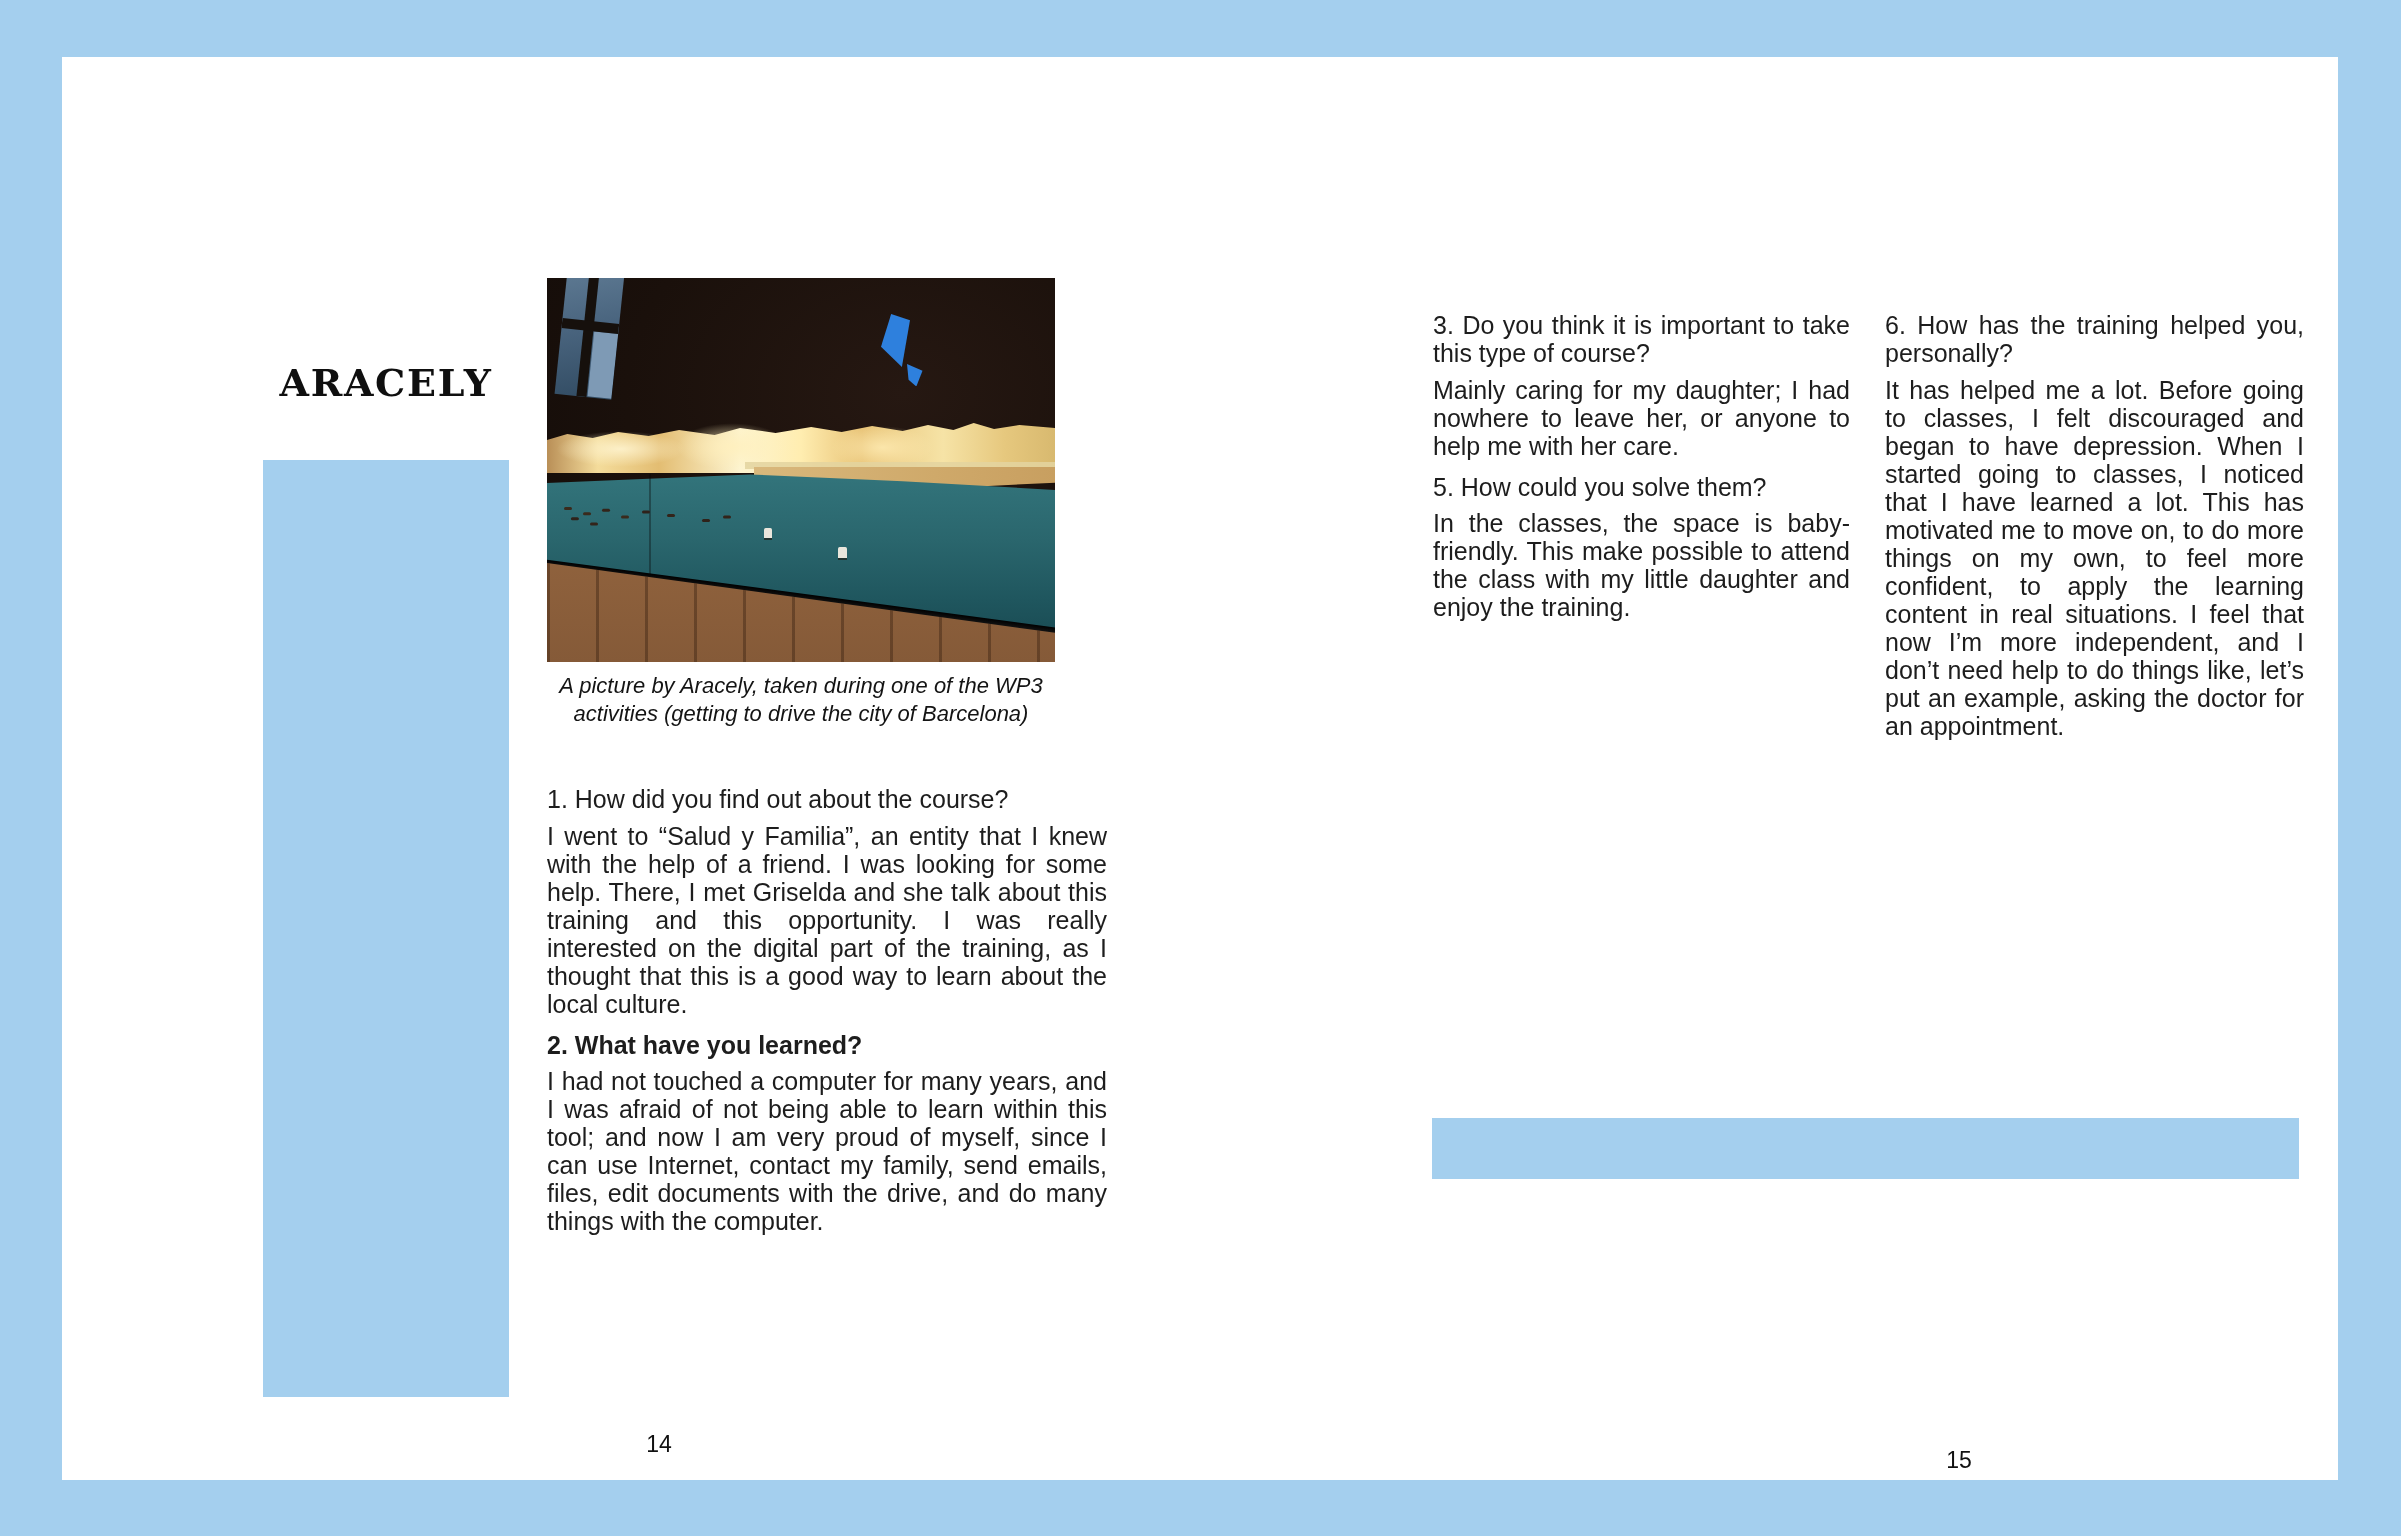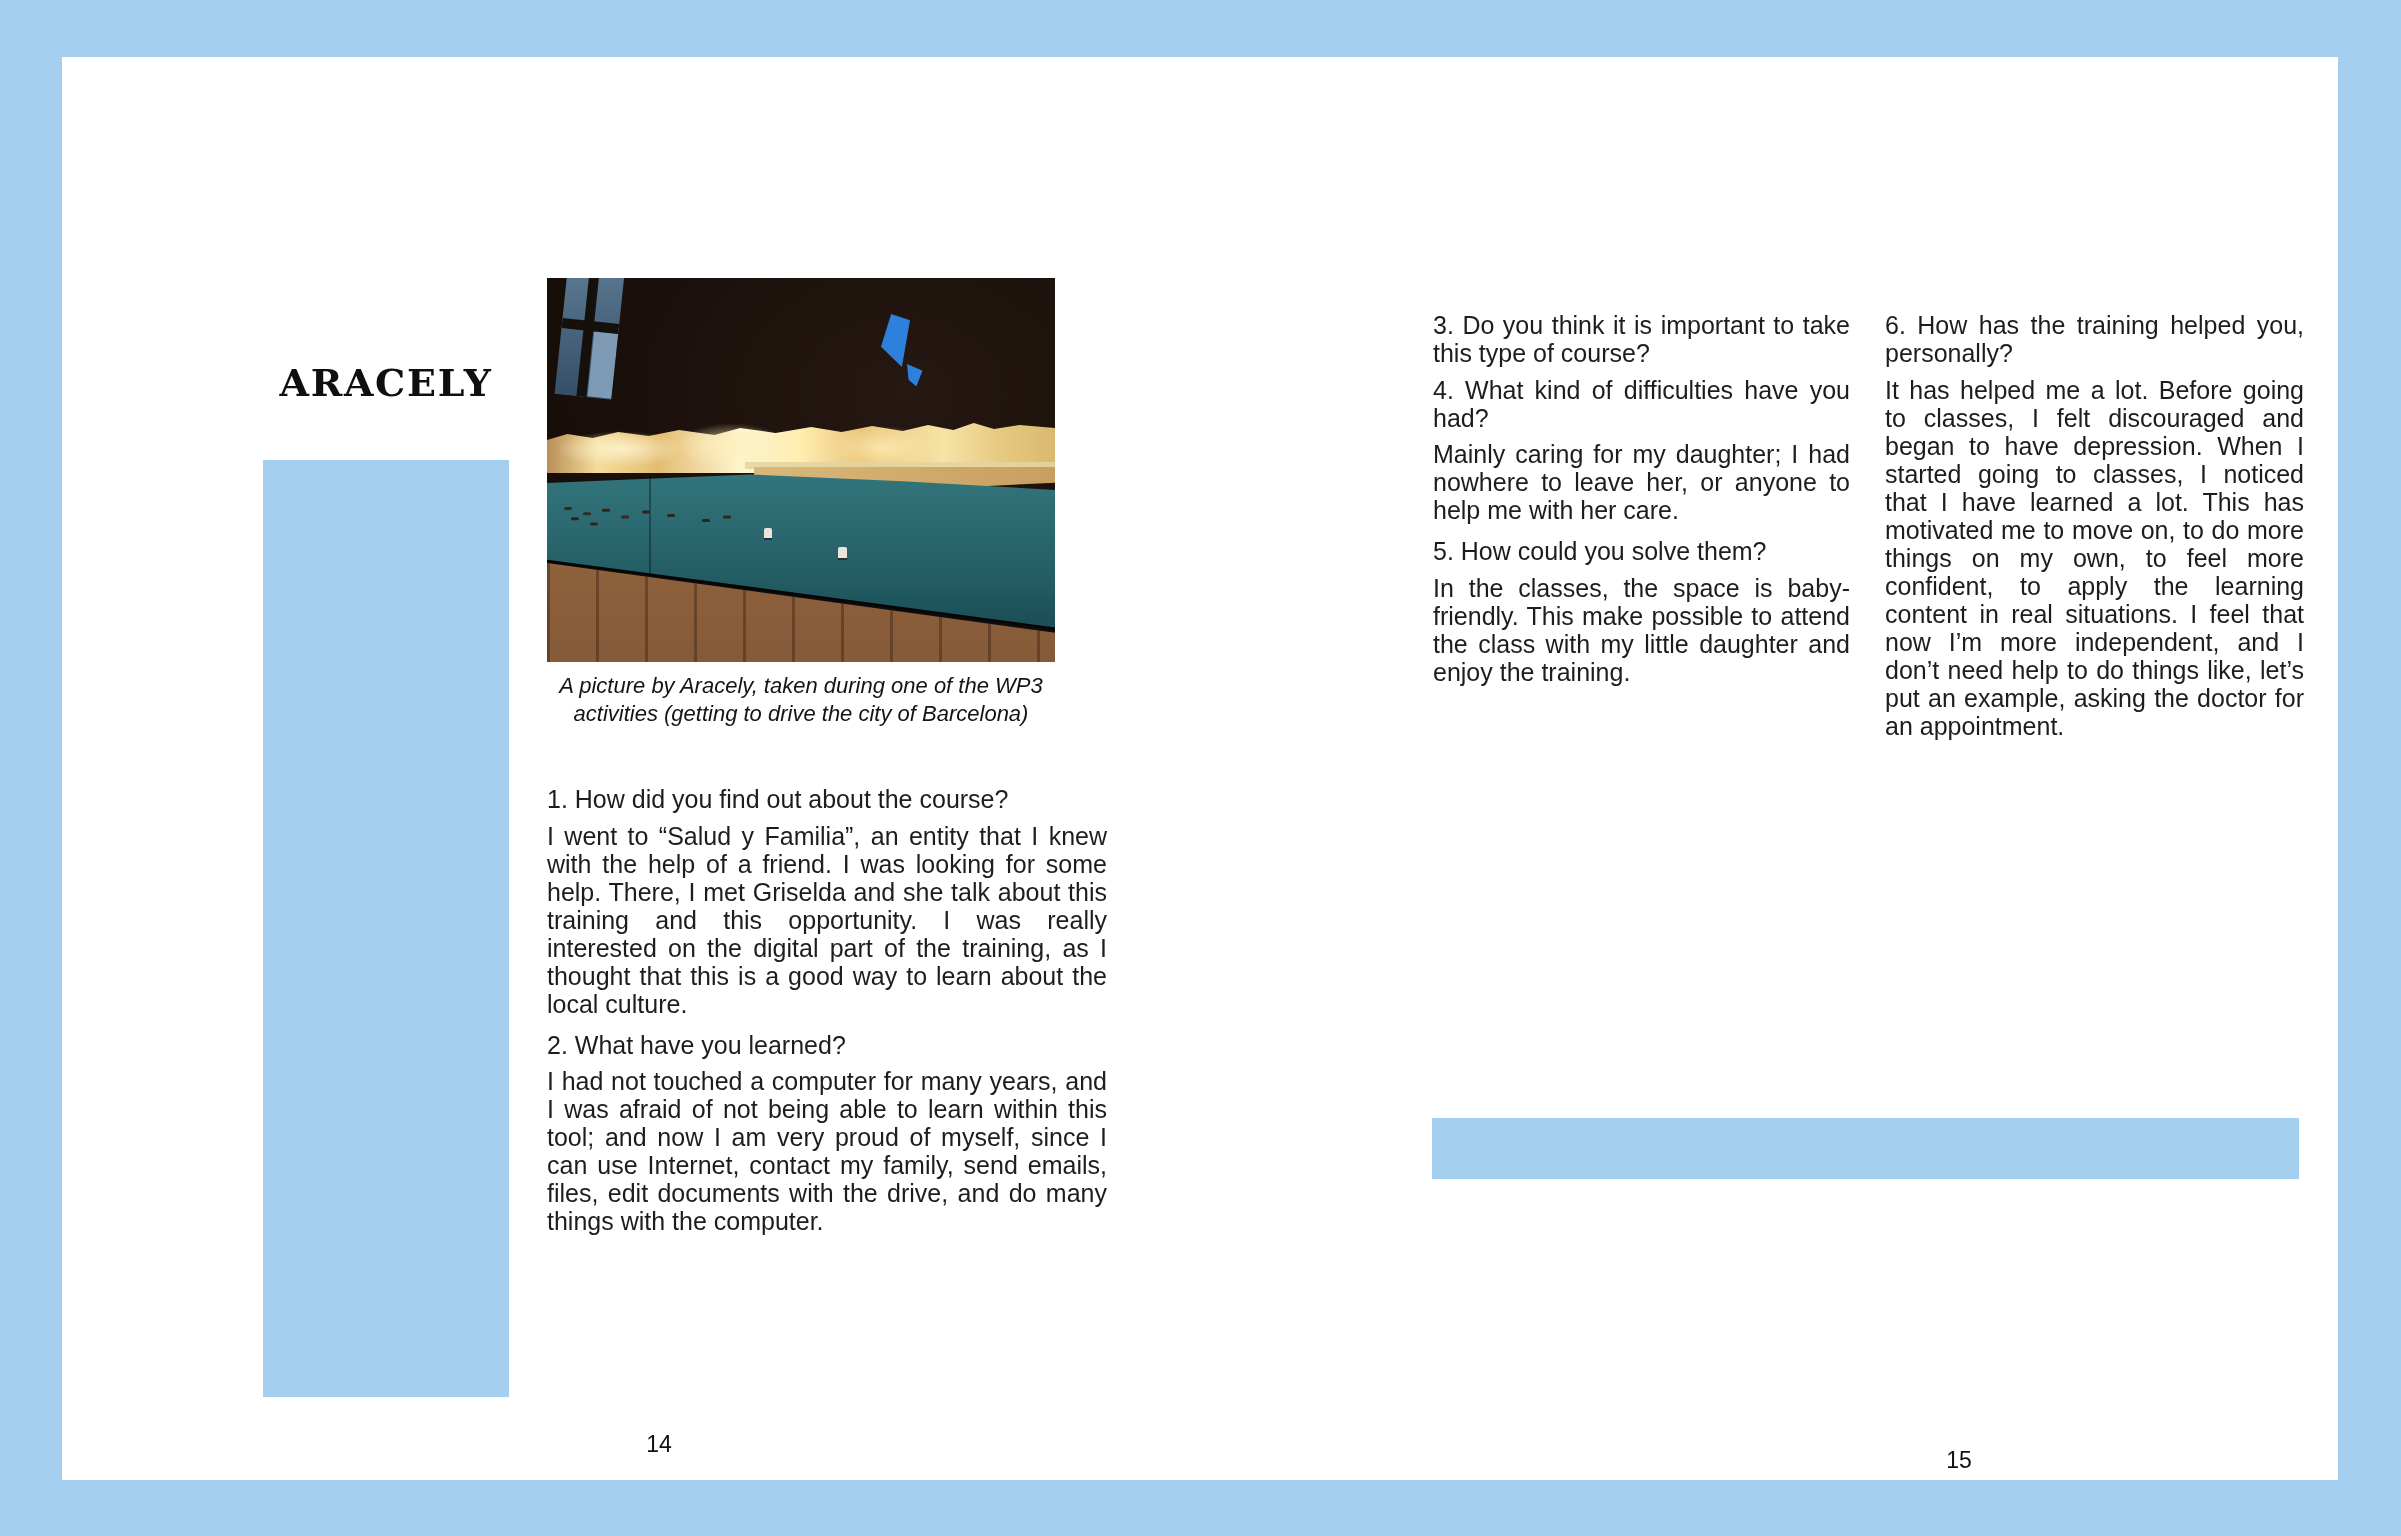--- a/index.html
+++ b/index.html
@@ -91,21 +91,21 @@
   }
   
   .caption {
     position:absolute; left:485px; top:615px; width:508px;
     font-style:italic; font-size:22px; line-height:28px; text-align:center; color:#141414;
   }
   .qa-col { position:absolute; font-size:25px; line-height:28px; text-align:justify; color:#1d1d1d; }
   .qa-col p.q { margin:0 0 8.6px 0; }
   .qa-col p.a { margin:0 0 13px 0; }
   .left-col { left:485px; top:728px; width:560px; }
-  .left-col p.q:nth-of-type(3) { margin-top:11px; }
+  .left-col p.q:nth-of-type(3) { margin-top:11px;font-weight:bold; }
   .col1 { left:1371px; top:254px; width:417px; }
   .col2 { left:1823px; top:254px; width:419px; }
   .blue-bar { position:absolute; left:1370px; top:1061px; width:867px; height:61px; background:#a4cfee; }
   .pagenum { position:absolute; top:1370px; width:224px; text-align:center; font-size:23px; line-height:34px; color:#111; }
   .pagenum-left { left:485px; }
   .pagenum-right { left:1785px;margin-top:16px; }
 </style>
 </head>
 <body>
 
@@ -146,21 +146,20 @@
     <p class="q">1. How did you find out about the course?</p>
     <p class="a">I went to “Salud y Familia”, an entity that I knew with the help of a friend. I was looking for some help. There, I met Griselda and she talk about this training and this opportunity. I was really interested on the digital part of the training, as I thought that this is a good way to learn about the local culture.</p>
     <p class="q">2. What have you learned?</p>
     <p class="a">I had not touched a computer for many years, and I was afraid of not being able to learn within this tool; and now I am very proud of myself, since I can use Internet, contact my family, send emails, files, edit documents with the drive, and do many things with the computer.</p>
   </div>
 
   <div class="pagenum pagenum-left">14</div>
 
   <div class="qa-col col1">
     <p class="q">3. Do you think it is important to take this type of course?</p>
-    <p class="q">4. What kind of difficulties have you had?</p>
     <p class="a">Mainly caring for my daughter; I had nowhere to leave her, or anyone to help me with her care.</p>
     <p class="q">5. How could you solve them?</p>
     <p class="a">In the classes, the space is baby-friendly. This make possible to attend the class with my little daughter and enjoy the training.</p>
   </div>
 
   <div class="qa-col col2">
     <p class="q">6. How has the training helped you, personally?</p>
     <p class="a">It has helped me a lot. Before going to classes, I felt discouraged and began to have depression. When I started going to classes, I noticed that I have learned a lot. This has motivated me to move on, to do more things on my own, to feel more confident, to apply the learning content in real situations. I feel that now I’m more independent, and I don’t need help to do things like, let’s put an example, asking the doctor for an appointment.</p>
   </div>
 

